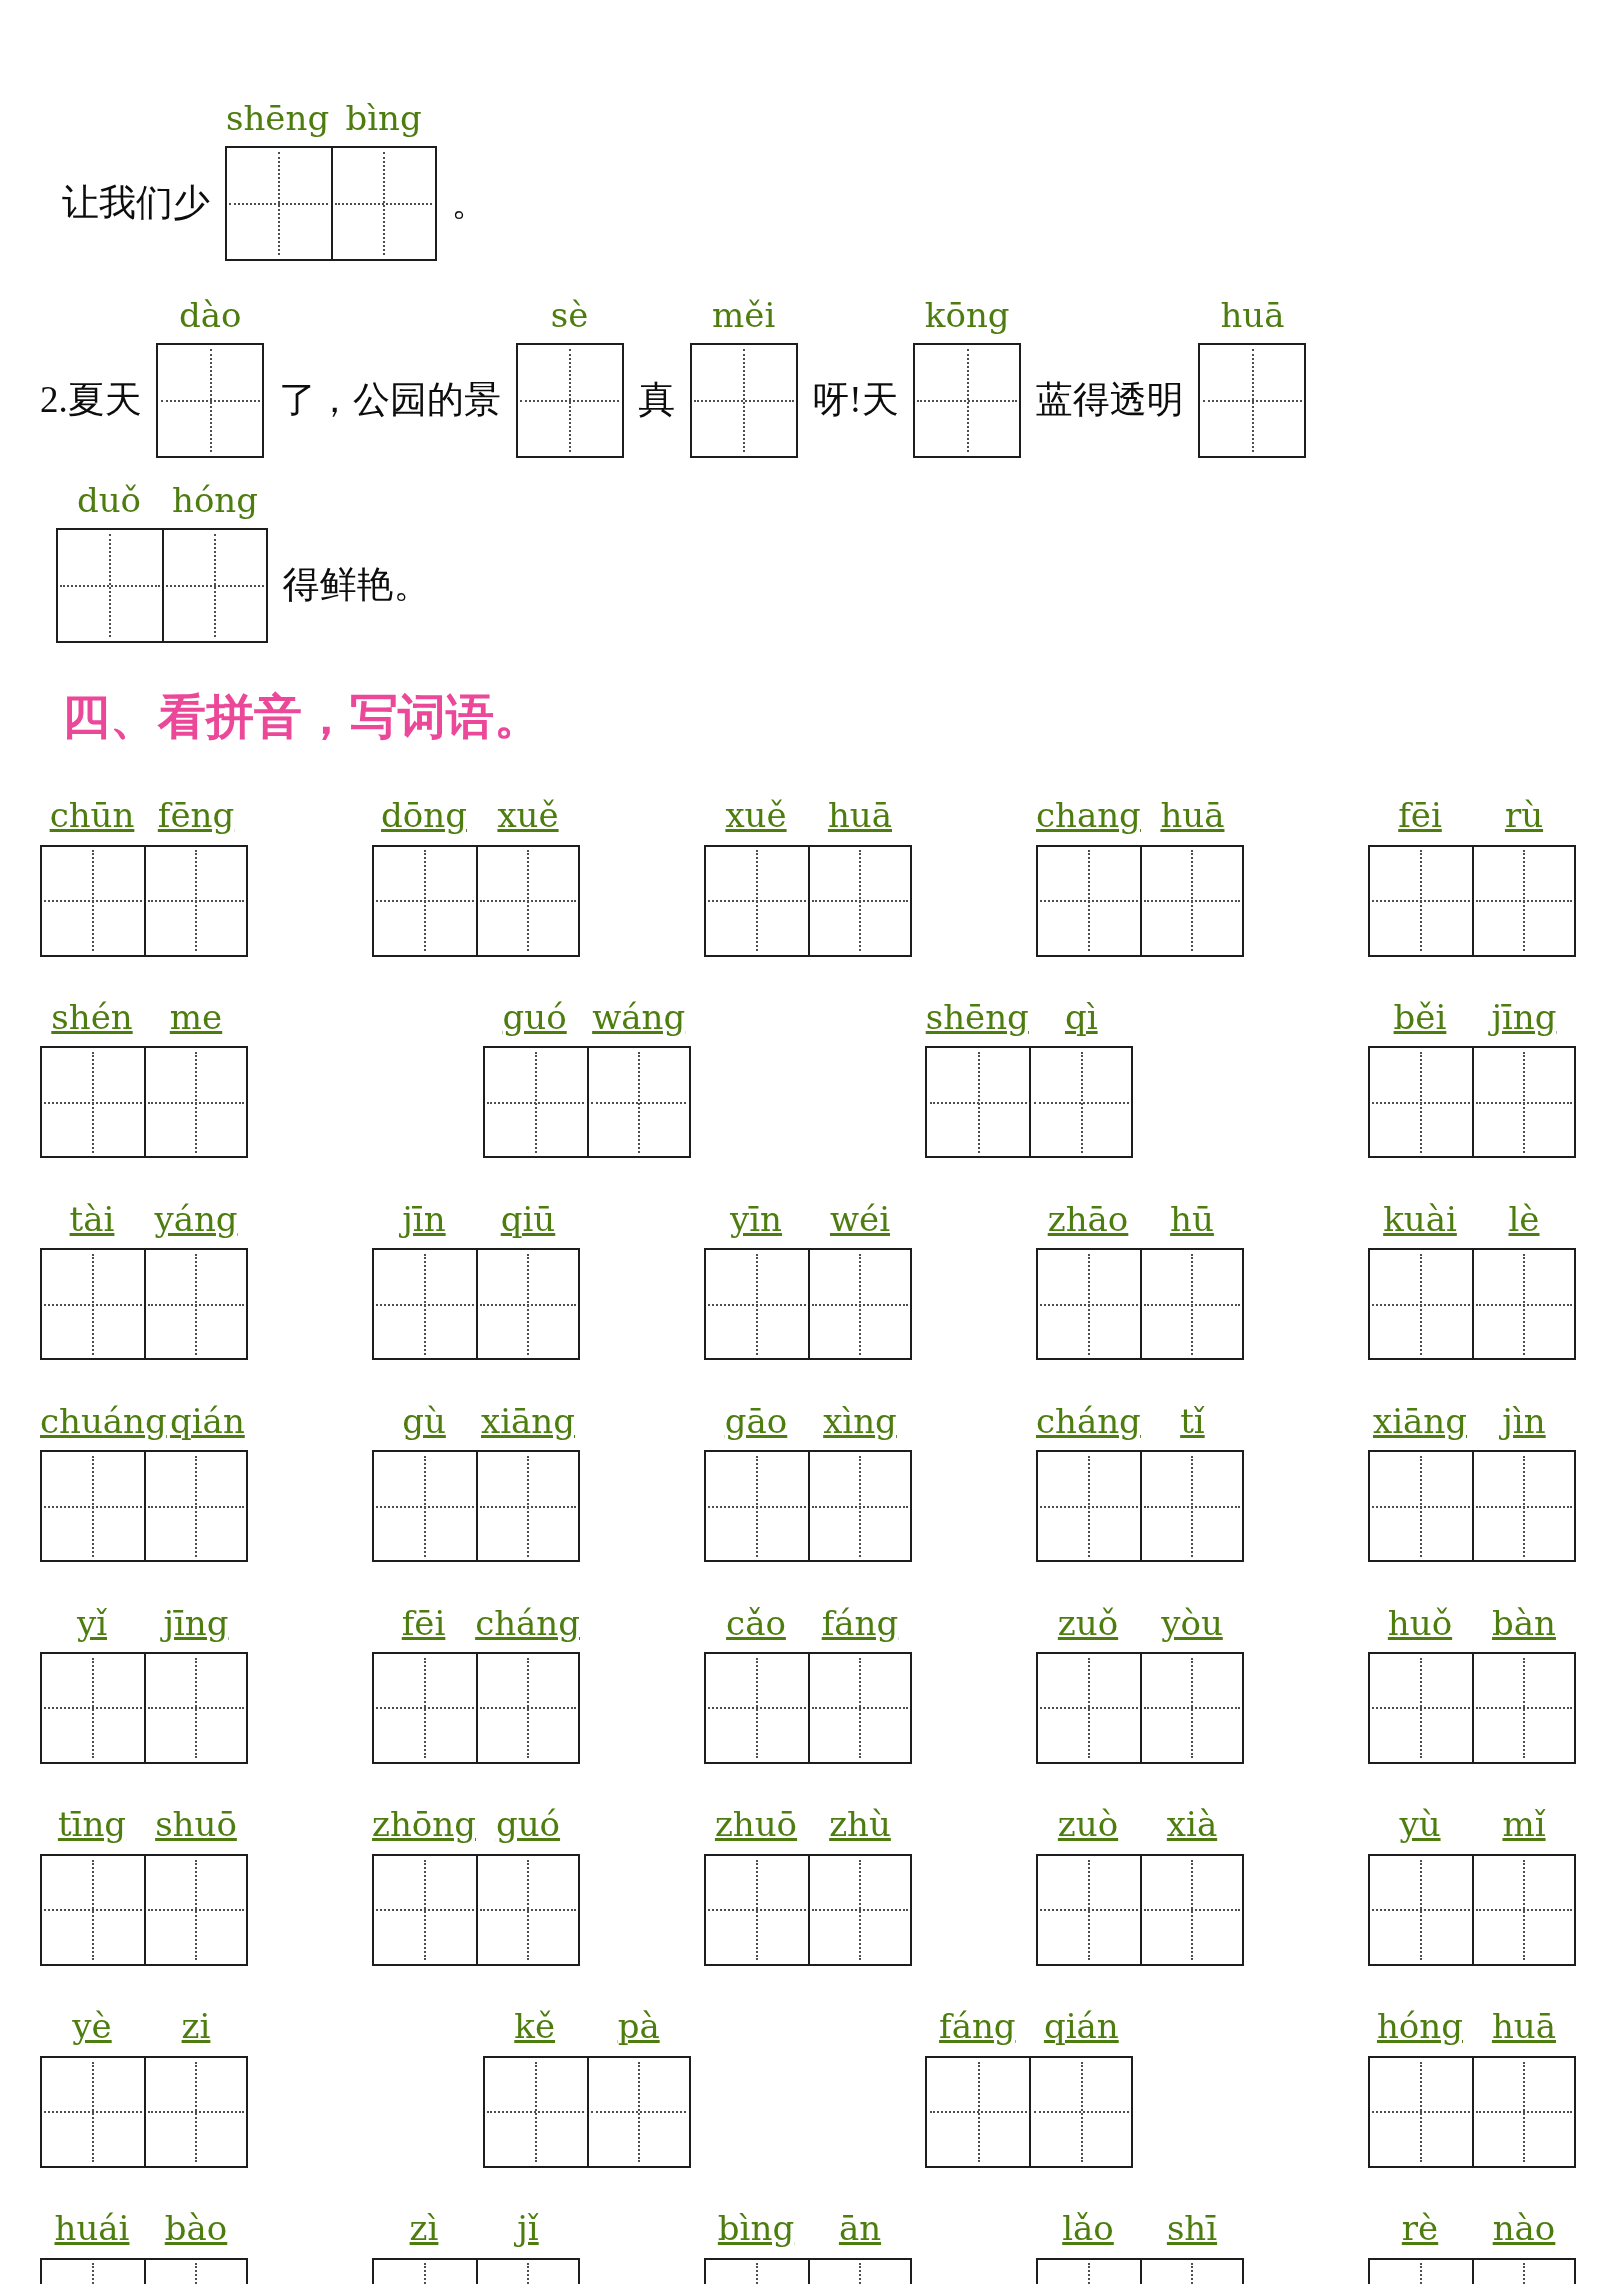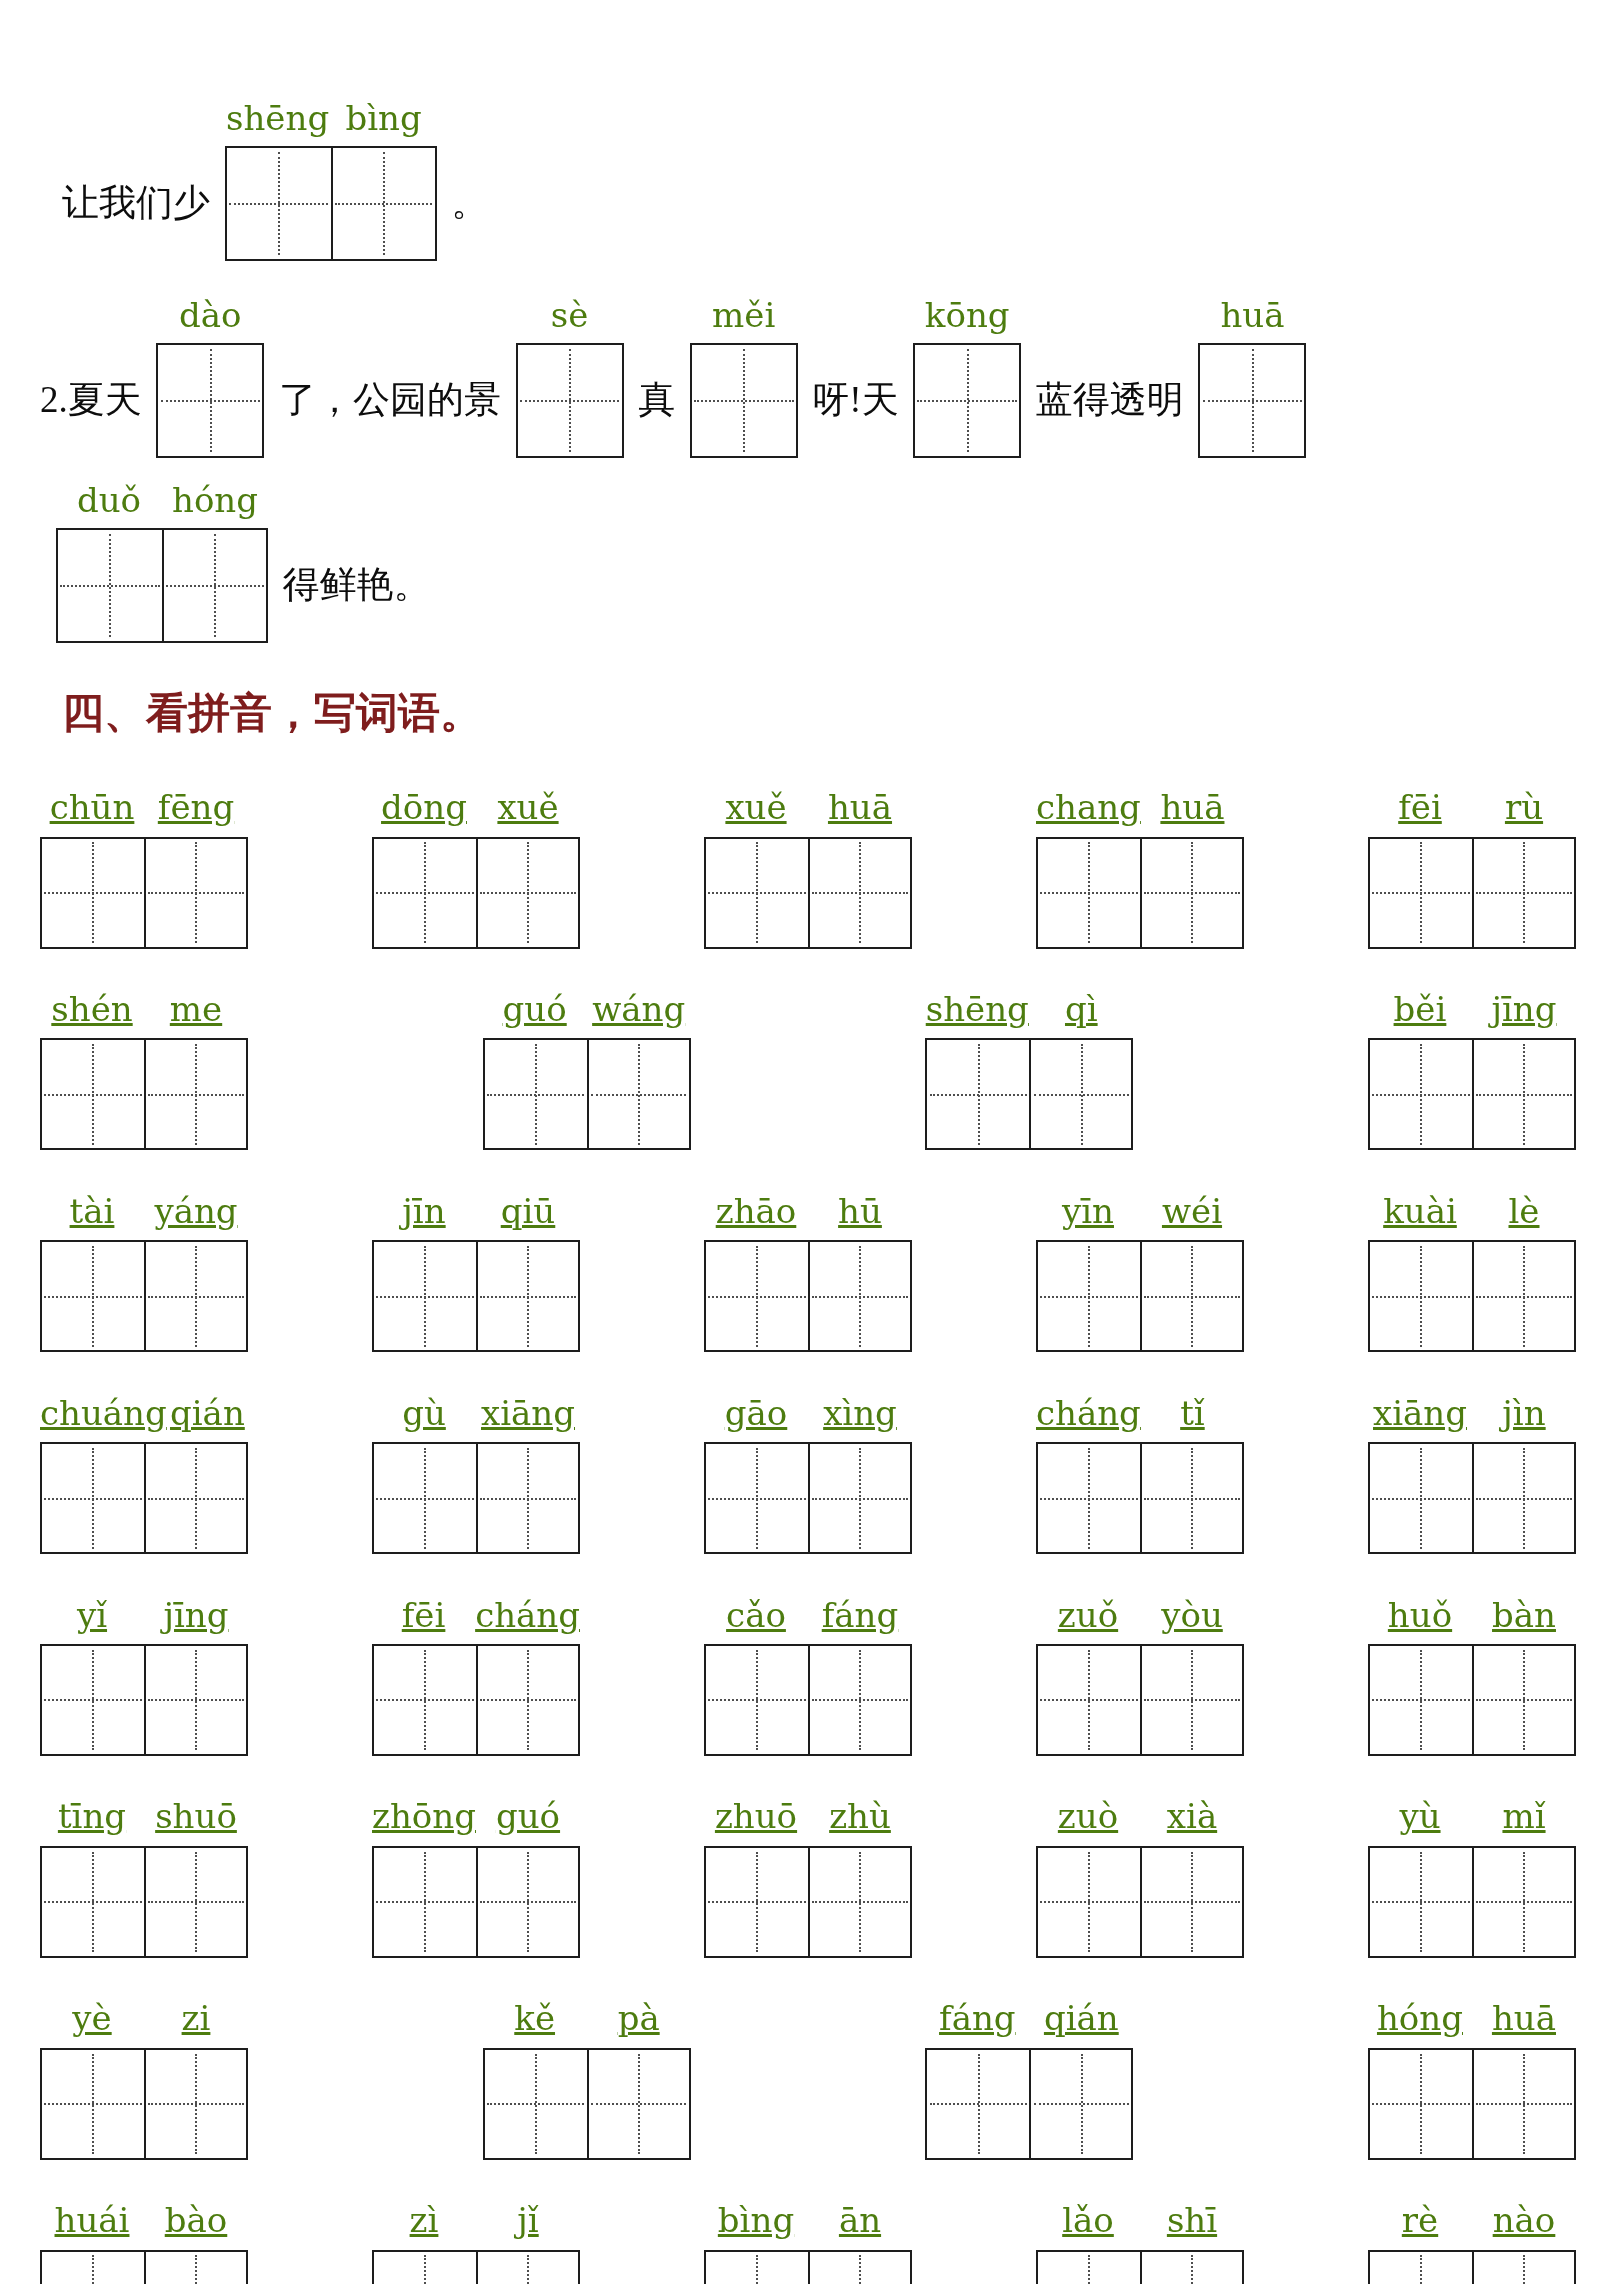--- a/index.html
+++ b/index.html
@@ -29,21 +29,21 @@
 
   
   .sent-row{display:flex;align-items:center;font-size:37px;line-height:1.25;color:#0d0d0d;}
   .zh{white-space:nowrap;}
   .sent1{margin-top:146px;margin-left:22px;}
   .sent2{margin-top:82px;}
   .sent2b{margin-top:70px;}
   .sent2b .boxgroup{margin-left:16px;}
 
   
-  .sec-title{margin:42px 0 0 22px;font-size:42px;font-weight:bold;color:#7f1d1d;}
+  .sec-title{margin:42px 0 0 22px;font-size:48px;font-weight:bold;color:#ec4899;}
   #grid{margin-top:13px;}
   .grow{display:flex;justify-content:space-between;align-items:flex-end;margin-bottom:7.3px;}
   .grow .boxgroup.flow{align-items:stretch;margin-top:35px;}
 </style>
 </head>
 <body>
 
 <div class="page">
 
   <div class="sent-row sent1">
@@ -236,40 +236,40 @@
             <span class="syl">jīn</span>
             <span class="syl">qiū</span>
           </div>
           <div class="wbox">
             <div class="cell grid"></div>
             <div class="cell grid"></div>
           </div>
         </div>
         <div class="boxgroup flow">
           <div class="py">
+            <span class="syl">yīn</span>
+            <span class="syl">wéi</span>
+          </div>
+          <div class="wbox">
+            <div class="cell grid"></div>
+            <div class="cell grid"></div>
+          </div>
+        </div>
+        <div class="boxgroup flow">
+          <div class="py">
             <span class="syl">zhāo</span>
             <span class="syl">hū</span>
           </div>
           <div class="wbox">
             <div class="cell grid"></div>
             <div class="cell grid"></div>
           </div>
         </div>
         <div class="boxgroup flow">
           <div class="py">
-            <span class="syl">yīn</span>
-            <span class="syl">wéi</span>
-          </div>
-          <div class="wbox">
-            <div class="cell grid"></div>
-            <div class="cell grid"></div>
-          </div>
-        </div>
-        <div class="boxgroup flow">
-          <div class="py">
             <span class="syl">kuài</span>
             <span class="syl">lè</span>
           </div>
           <div class="wbox">
             <div class="cell grid"></div>
             <div class="cell grid"></div>
           </div>
         </div>
       </div>
       <div class="grow">

